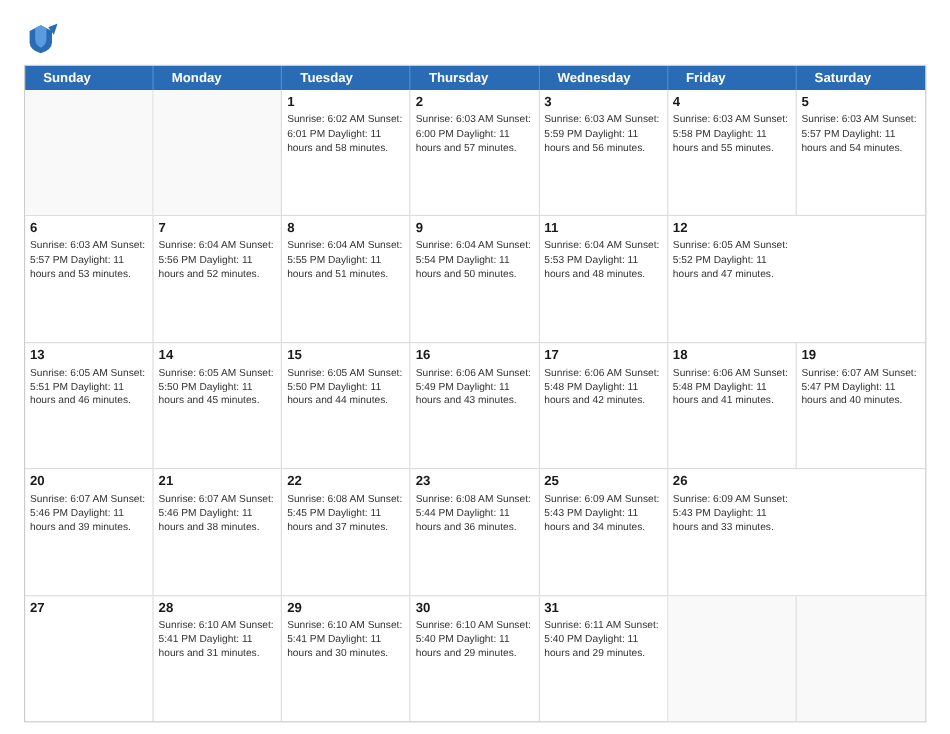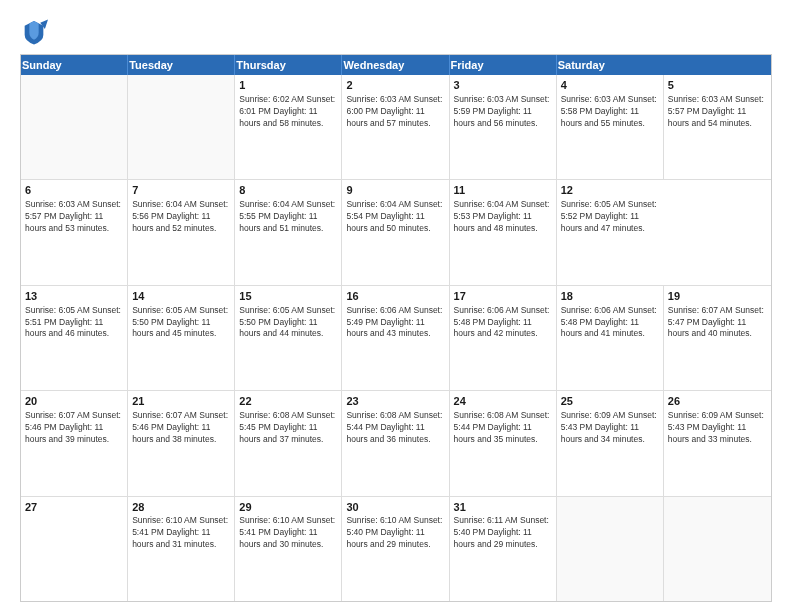--- a/index.html
+++ b/index.html
@@ -63,21 +63,21 @@
     }
     .cal-header {
       display: grid;
       grid-template-columns: repeat(7, 1fr);
       background: #2a6bb5;
     }
     .cal-header-cell {
       color: #fff;
       font-size: 11px;
       font-weight: bold;
-      padding: 4px 1px;
+      padding: 4px 15px;
       text-align: left;
       border-right: 1px solid #4a8bd5;
     }
     .cal-header-cell:last-child {
       border-right: none;
     }
     .cal-body {
       flex: 1;
       display: flex;
       flex-direction: column;
@@ -136,20 +136,21 @@
     </div>
     <div class="title-block">
       <div class="month-title"></div>
       <div class="location"></div>
     </div>
   </div>
 
   <div class="calendar">
     <div class="cal-header">
     <div class="cal-header-cell">Sunday</div>
+        <div class="cal-header-cell">Monday</div>
         <div class="cal-header-cell">Tuesday</div>
         <div class="cal-header-cell">Thursday</div>
         <div class="cal-header-cell">Wednesday</div>
         <div class="cal-header-cell">Friday</div>
         <div class="cal-header-cell">Saturday</div>
       </div>
     <div class="cal-body">
     <div class="cal-row">
           <div class="cal-cell empty"></div>
           <div class="cal-cell empty"></div>
@@ -285,26 +286,20 @@
 Sunset: 5:45 PM
 Daylight: 11 hours and 37 minutes.</div>
           </div>
           <div class="cal-cell">
             <span class="day-num">23</span>
             <div class="cell-info">Sunrise: 6:08 AM
 Sunset: 5:44 PM
 Daylight: 11 hours and 36 minutes.</div>
           </div>
           <div class="cal-cell">
-            <span class="day-num">24</span>
-            <div class="cell-info">Sunrise: 6:08 AM
-Sunset: 5:44 PM
-Daylight: 11 hours and 35 minutes.</div>
-          </div>
-          <div class="cal-cell">
             <span class="day-num">25</span>
             <div class="cell-info">Sunrise: 6:09 AM
 Sunset: 5:43 PM
 Daylight: 11 hours and 34 minutes.</div>
           </div>
           <div class="cal-cell">
             <span class="day-num">26</span>
             <div class="cell-info">Sunrise: 6:09 AM
 Sunset: 5:43 PM
 Daylight: 11 hours and 33 minutes.</div>

